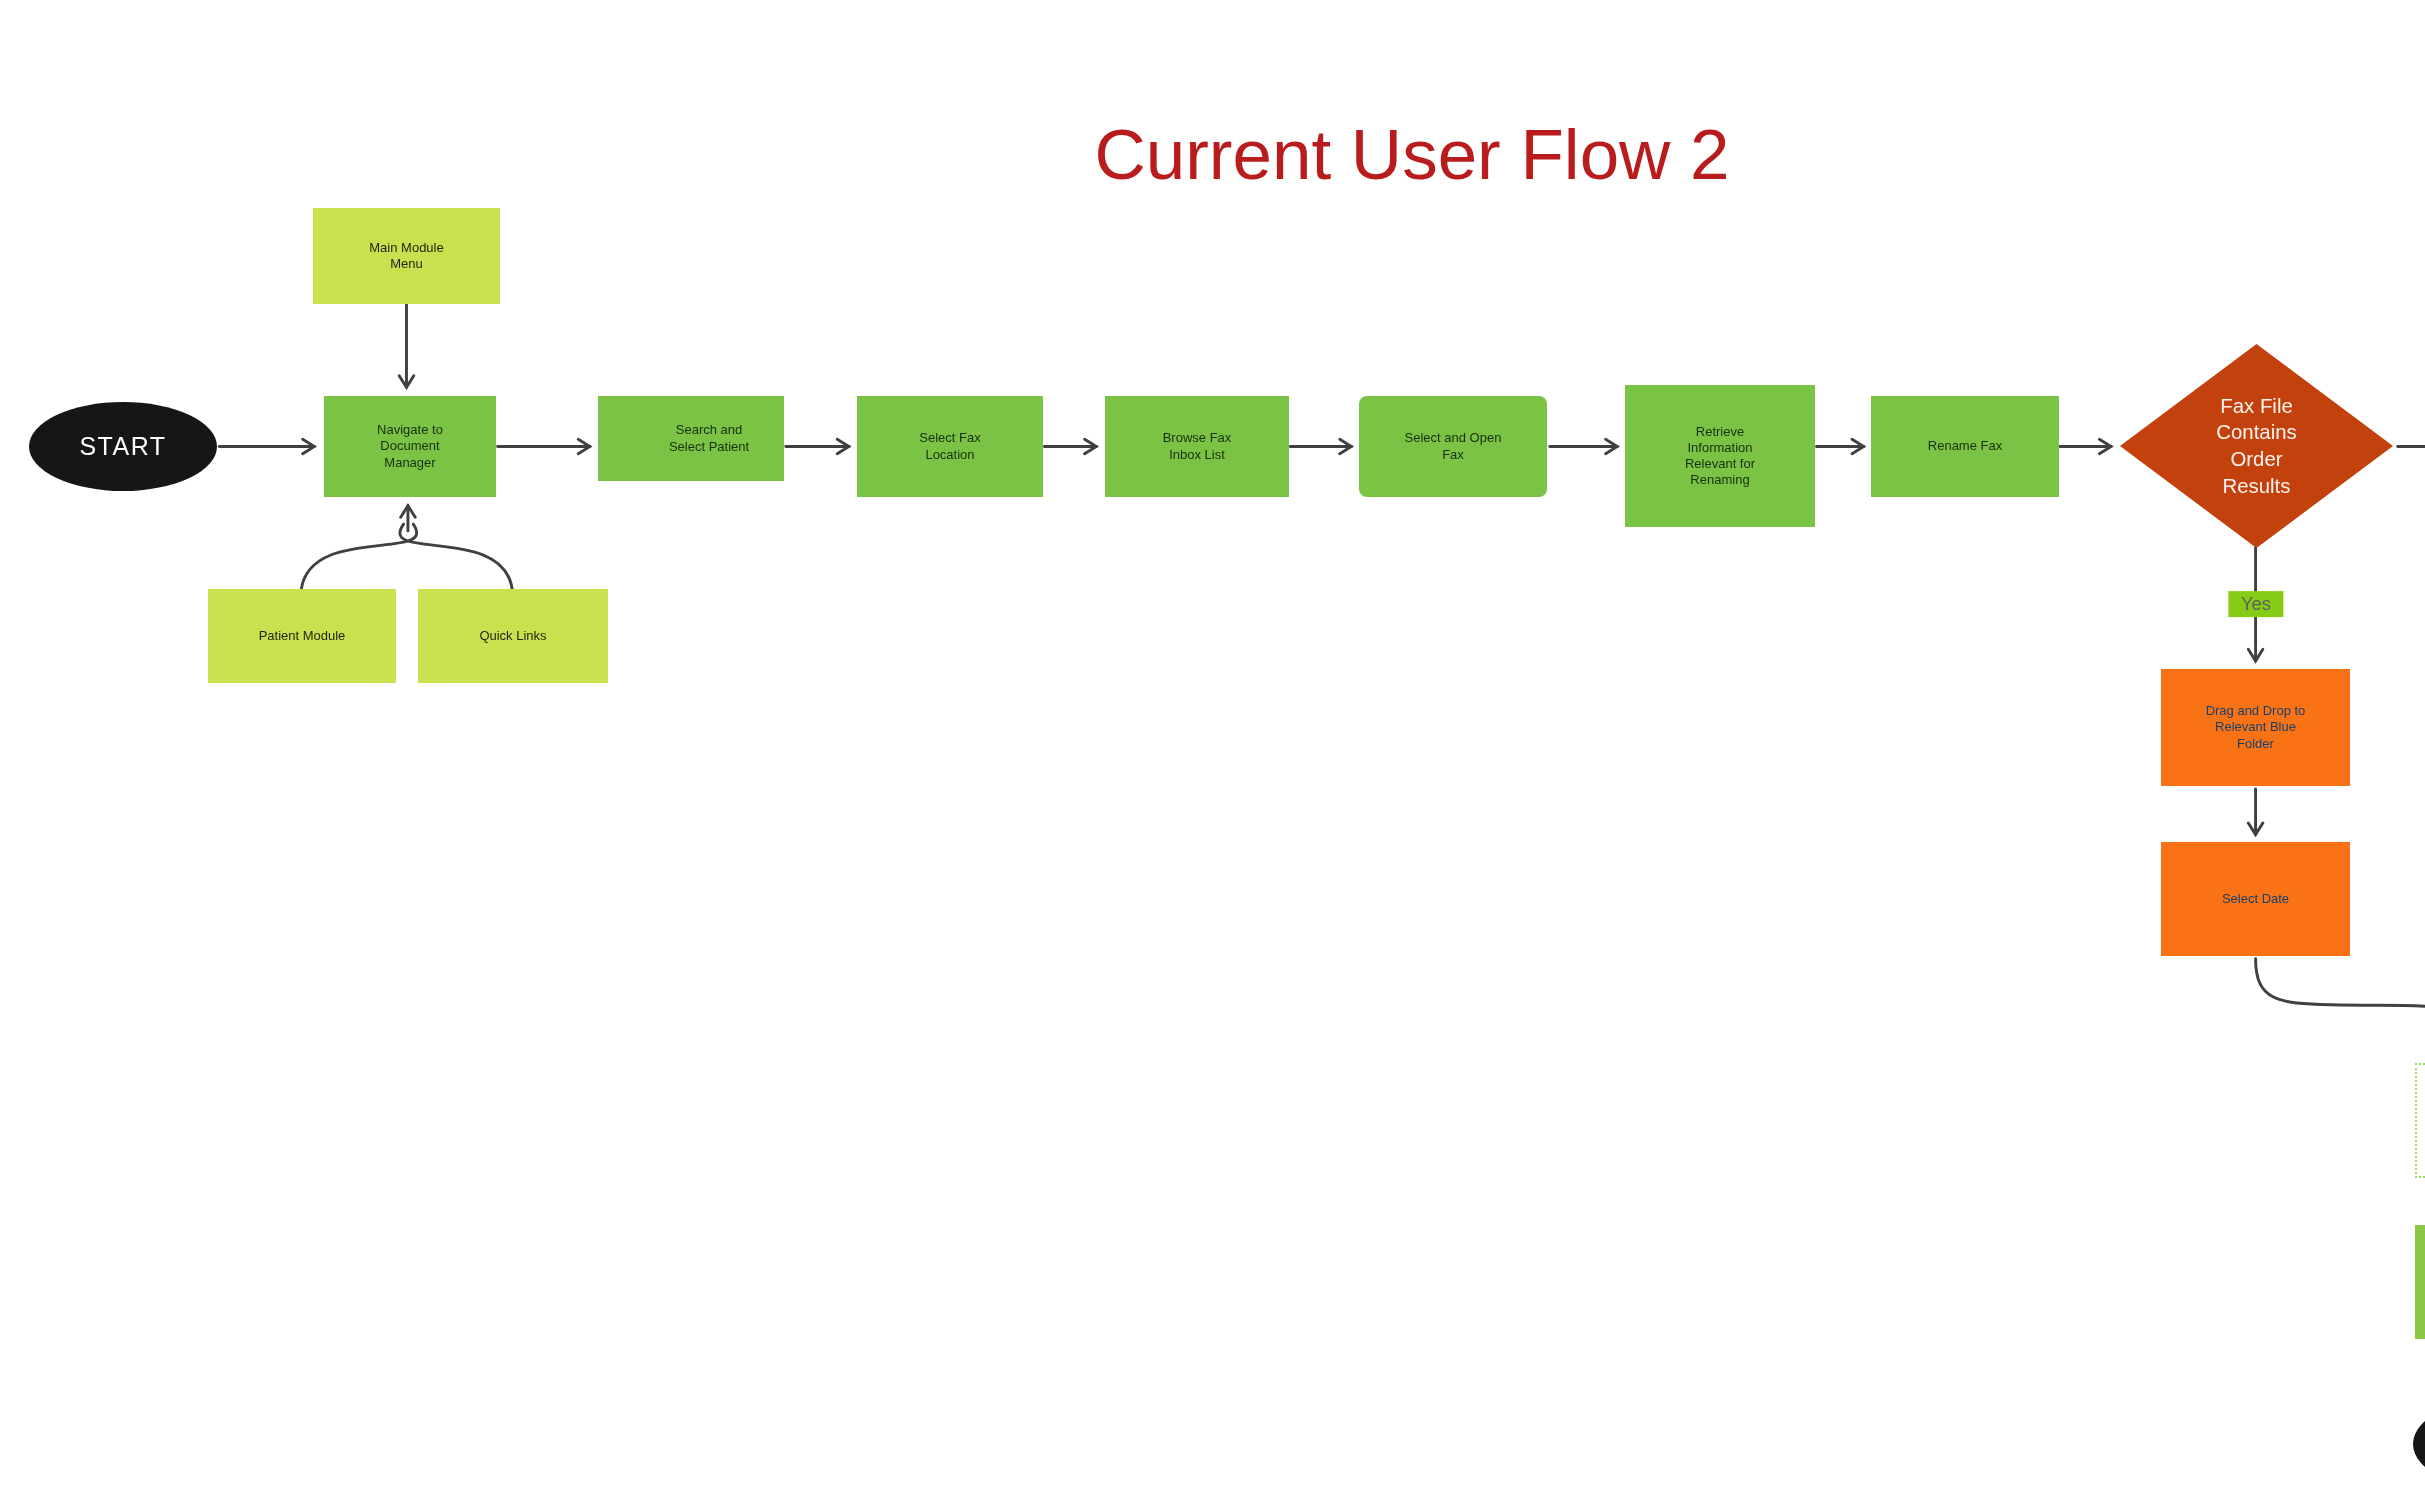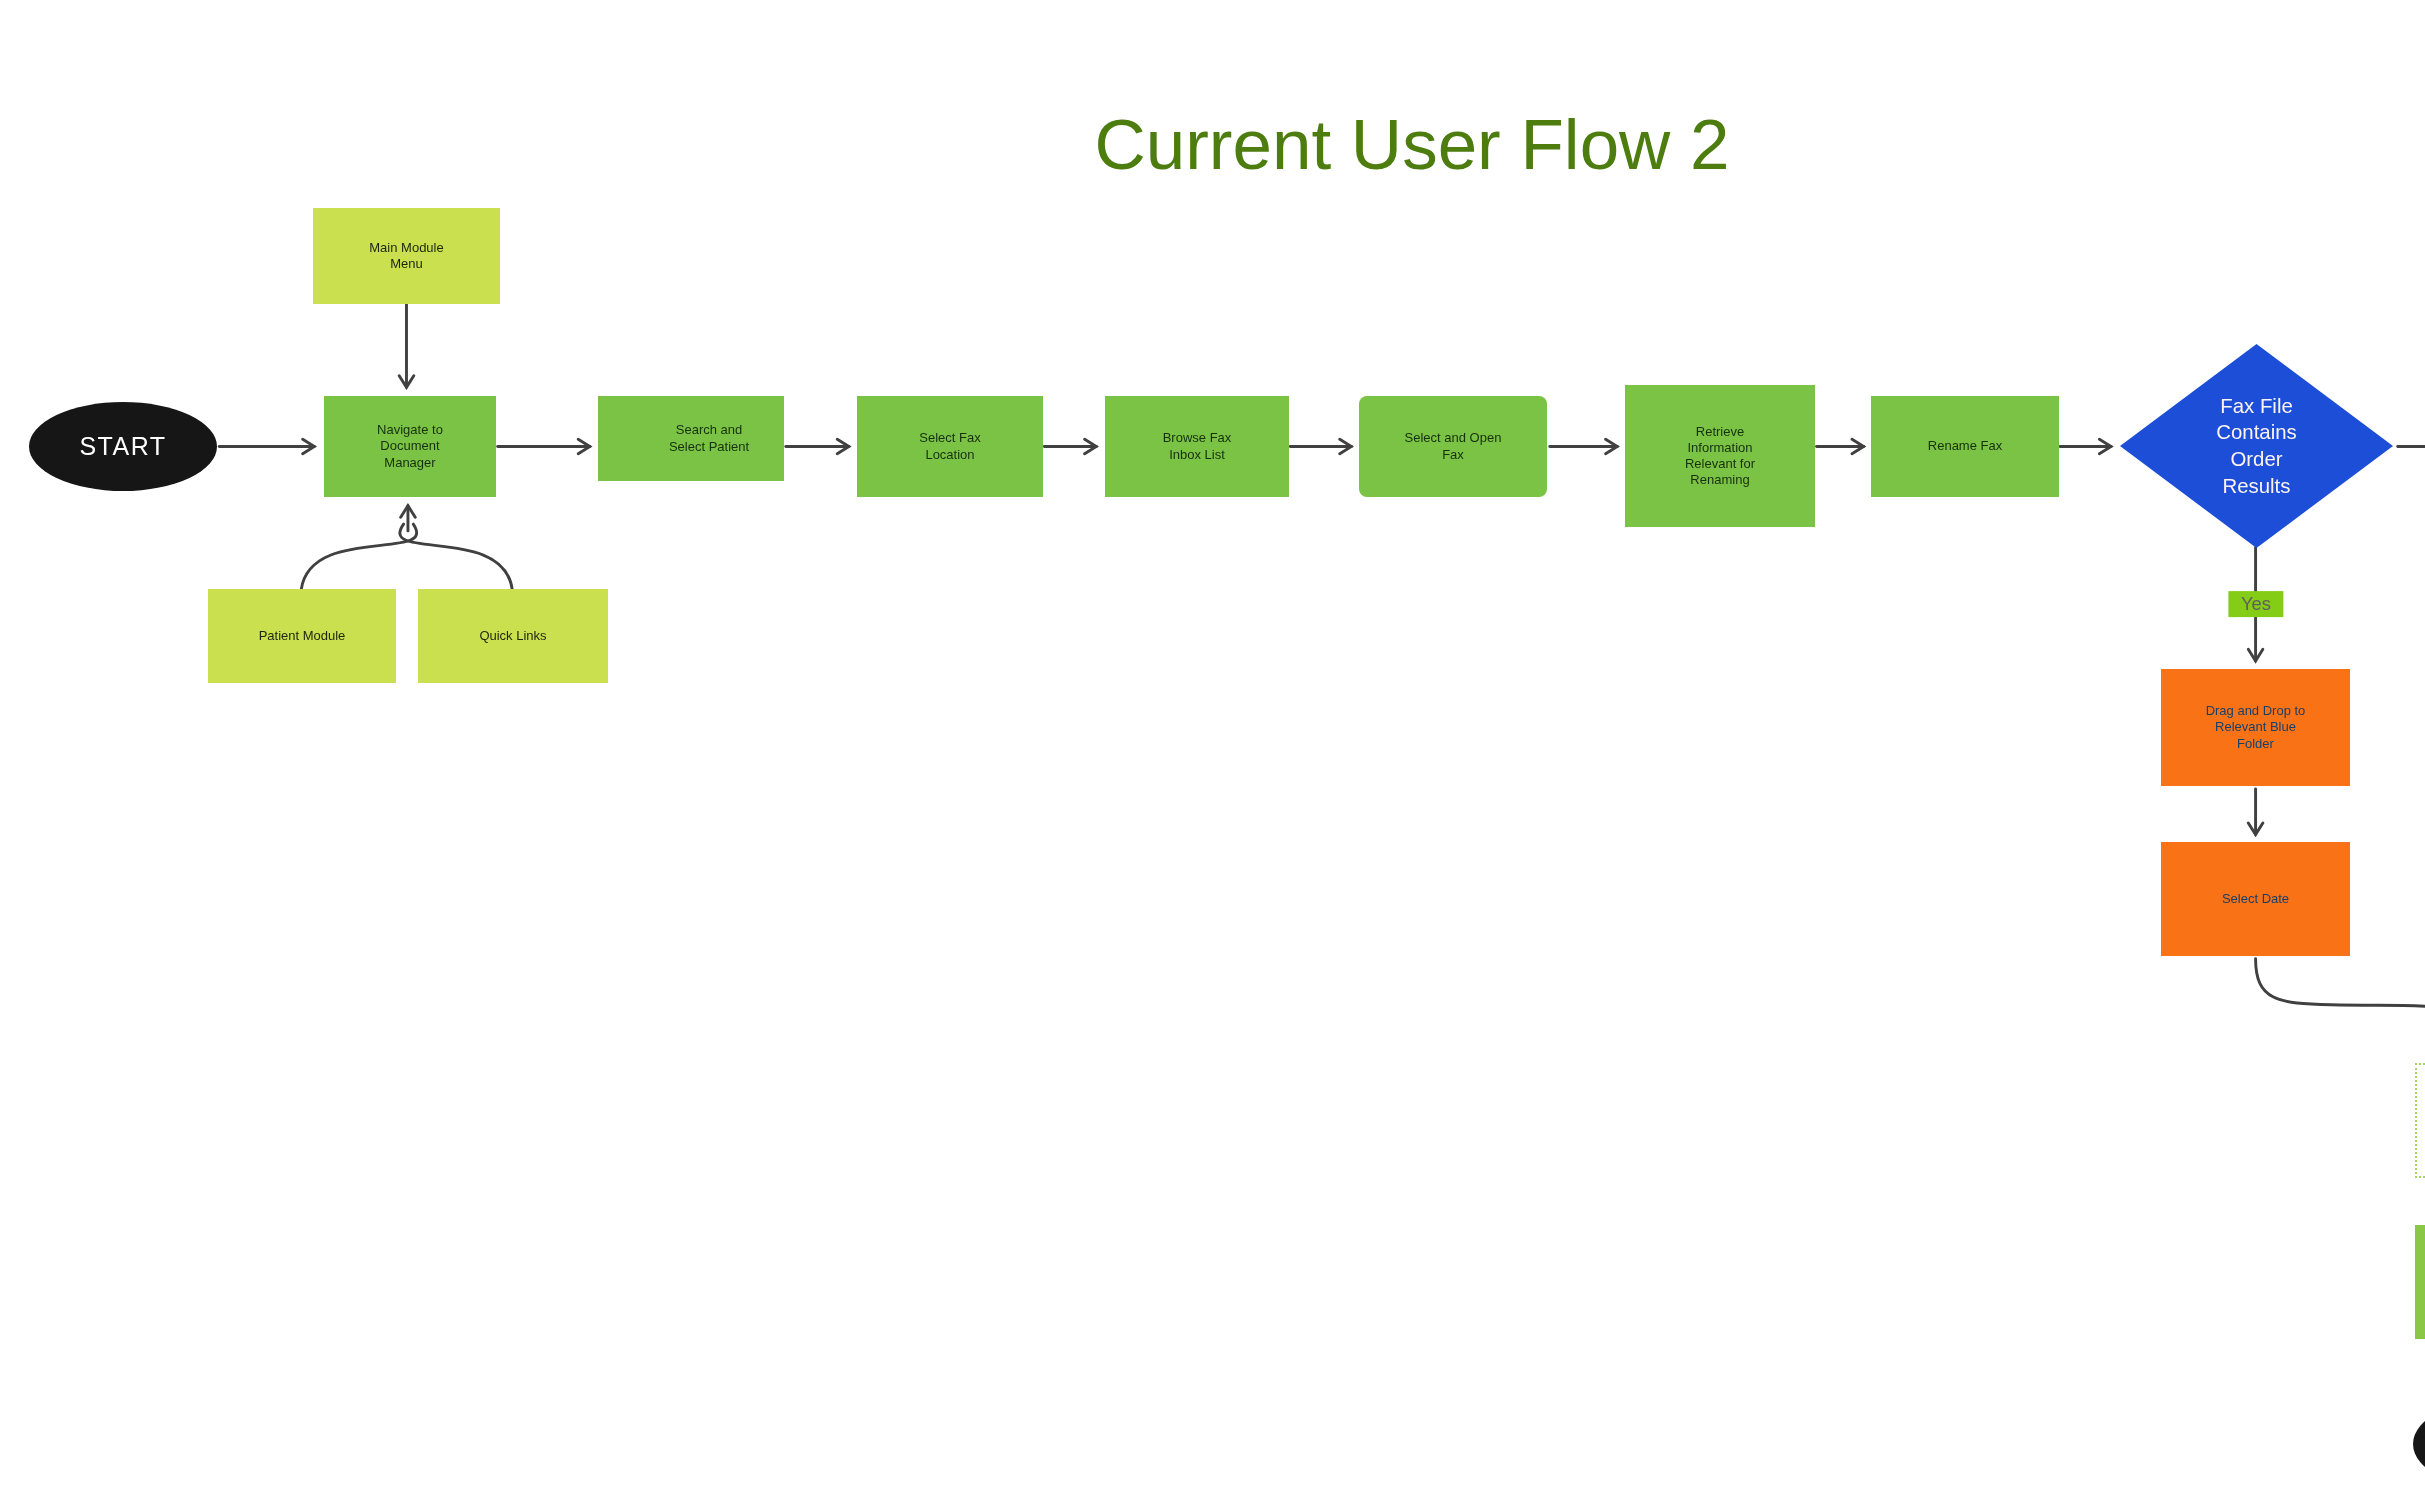--- a/index.html
+++ b/index.html
@@ -5,25 +5,25 @@
   html,body{margin:0;padding:0;background:#ffffff;}
   .canvas{
     position:relative;
     width:2794px;height:1510px;
     background:#ffffff;
     font-family:"Liberation Sans", sans-serif;
     overflow:hidden;
   }
   .title{
     position:absolute;
-    left:1412px;top:104px;
+    left:1412px;top:114px;
     transform:translateX(-50%);
     font-size:71px;
     font-weight:400;
-    color:#4d7c0f;
+    color:#b91c1c;
     white-space:nowrap;
   }
   svg.connectors{position:absolute;left:0;top:0;width:2794px;height:1510px;}
   .node{
     position:absolute;
     display:flex;align-items:center;justify-content:center;
     text-align:center;
     box-sizing:border-box;
     font-size:13px;line-height:1.24;
     white-space:pre-line;
@@ -34,21 +34,21 @@
   .c-blue{background:#f97316;color:#16406b;}
   .terminator{
     background:#161616;color:#ffffff;
     border-radius:50%;
     font-size:25px;letter-spacing:1.5px;font-weight:500;
   }
   .diamond-wrap{
     position:absolute;
     display:flex;align-items:center;justify-content:center;
     text-align:center;
-    background:#1d4ed8;
+    background:#c2410c;
     clip-path:polygon(50% 0,100% 50%,50% 100%,0 50%);
     color:#fdf3ef;
     font-size:20.4px;line-height:1.3;
     white-space:pre-line;
   }
   .assign{
     background:#ffffff;
     border:2.4px dotted #a3d65c;
     color:#2b2b2b;
   }

